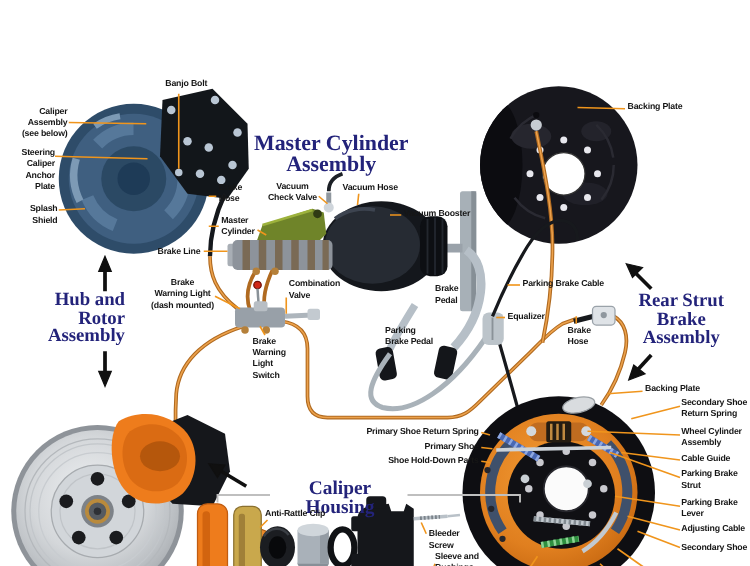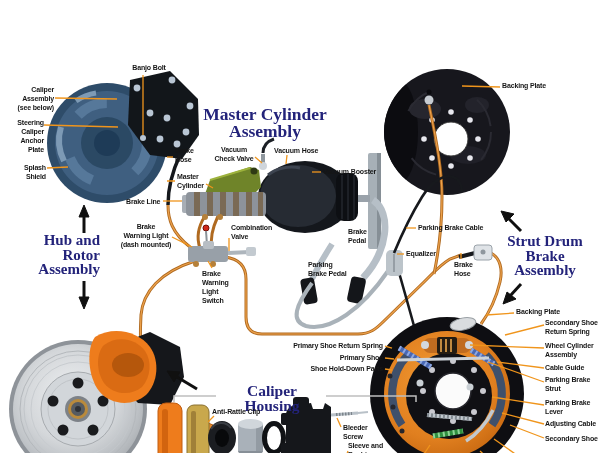--- a/index.html
+++ b/index.html
@@ -307,21 +307,21 @@
       <line x1="197" y1="342" x2="177" y2="330" stroke-width="3"></line>
       <polygon points="167,324 180,325 174,335"></polygon>
     </g>
   </svg>
 
   <div class="title" style="left:198px;top:59px;width:134px;font-size:17.5px;">Master Cylinder
 Assembly</div>
   <div class="title" style="left:16px;top:186px;width:84px;font-size:15px;text-align:right;">Hub and
 Rotor
 Assembly</div>
-  <div class="title" style="left:498px;top:187px;width:94px;font-size:15px;">Strut Drum
+  <div class="title" style="left:498px;top:187px;width:94px;font-size:15px;">Rear Strut
 Brake
 Assembly</div>
   <div class="title" style="left:218px;top:336px;width:108px;font-size:15.5px;">Caliper Housing</div>
 
   <div class="lbl c" style="left:118px;top:16px;width:62px;">Banjo Bolt</div>
   <div class="lbl r" style="left:10px;top:38px;width:44px;">Caliper
 Assembly
 (see below)</div>
   <div class="lbl r" style="left:6px;top:71px;width:38px;">Steering
 Caliper

